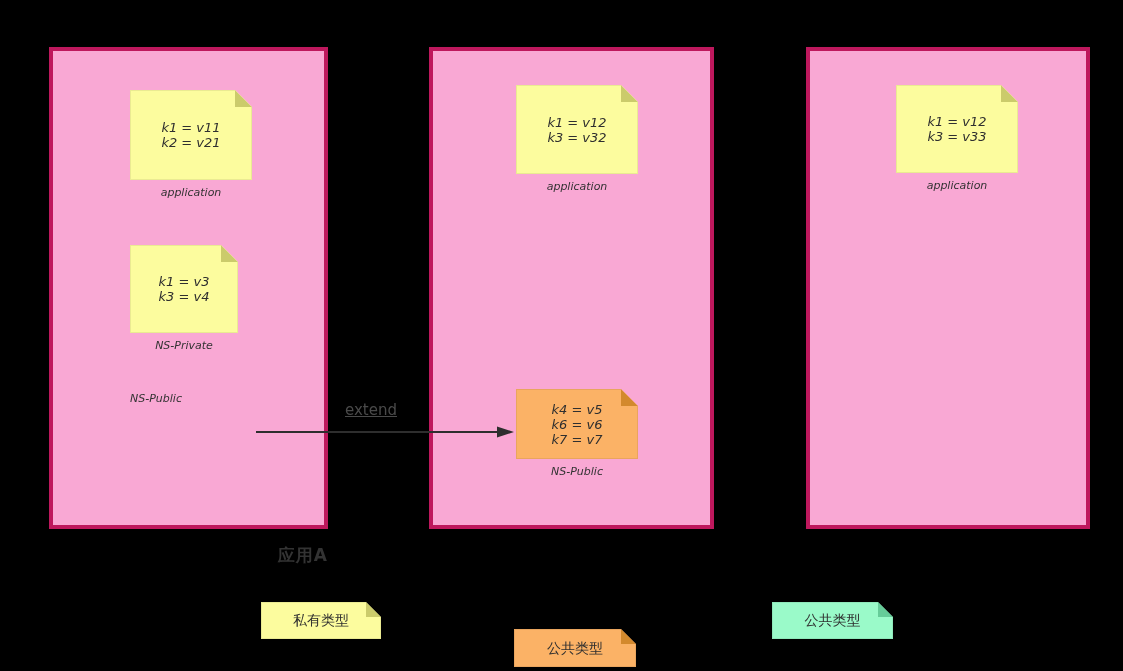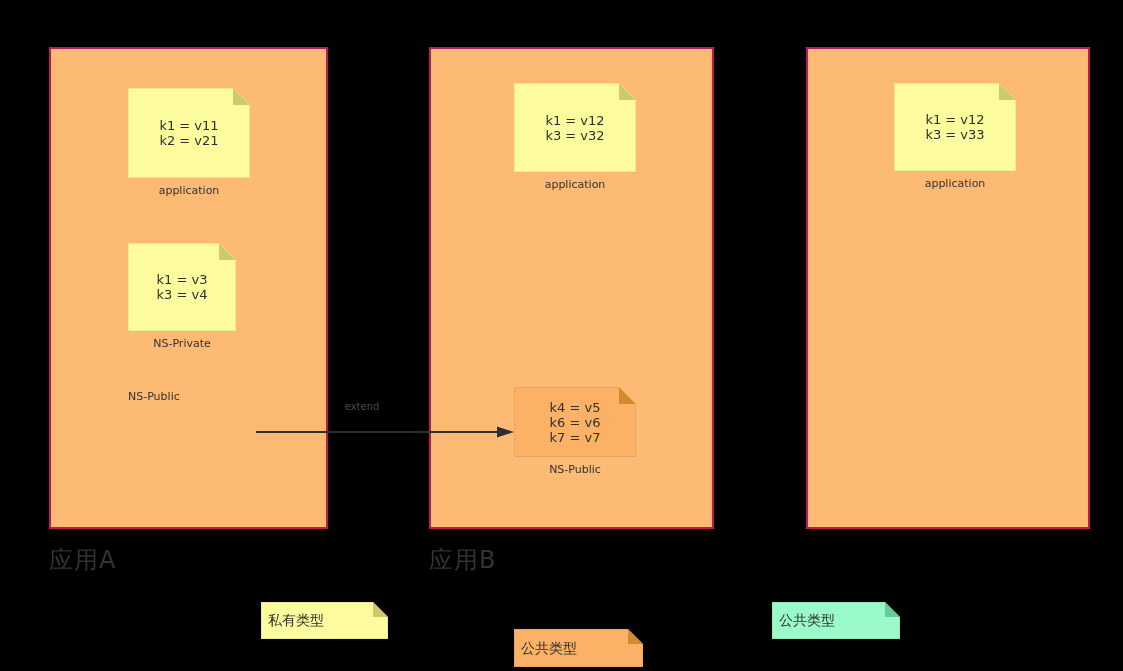--- a/index.html
+++ b/index.html
@@ -8,29 +8,30 @@
     background: #000000;
     position: relative;
     overflow: hidden;
     font-family: "DejaVu Sans", "Liberation Sans", sans-serif;
   }
   .canvas { position: absolute; inset: 0; }
 
   
   .panel {
     position: absolute;
-    background: #fdba74;
-    border: 2px solid #be185d;
+    background: #f9a8d4;
+    border: 4px solid #be185d;
     box-sizing: border-box;
+    font-style: italic;
   }
   .panel-title {
     position: absolute;
-    text-align: left;
-    font-size: 24px;
-    font-weight: normal;
+    text-align: right;
+    font-size: 17px;
+    font-weight: bold;
     color: #333333;
     letter-spacing: 1px;
   }
 
   
   .note-group { position: absolute; display: flex; flex-direction: column; align-items: center; }
   .note {
     --fold: 17px;
     position: relative;
     display: flex; flex-direction: column;
@@ -62,30 +63,31 @@
     font-size: 11px;
     color: #333333;
     white-space: nowrap;
     text-align: center;
   }
 
   
   .arrow-svg { position: absolute; left: 252px; top: 417px; }
   .arrow-label {
     position: absolute;
-    left: 326px; top: 401px; width: 72px;
+    left: 335px; top: 401px; width: 72px;
     text-align: center;
-    font-size: 10px;
+    font-size: 15px;
     color: #4a4a4a;
+    text-decoration: underline;
   }
 
   
   .legend-note {
     position: absolute;
-    display: flex; align-items: flex-start; justify-content: center; padding-left: 7px;
+    display: flex; align-items: center; justify-content: center;
   }
   .legend-note .note-line { font-size: 14px; }
 </style>
 </head>
 <body>
 
 <div class="canvas">
 
   <div class="panel" style="left:49px; top:47px; width:279px; height:482px;">
 
@@ -127,21 +129,20 @@
     <div class="note-group" style="left:83px; top:338px;">
       <div class="note type-public" style="width:122px; height:70px;">
         <div class="fold"></div>
         <div class="note-line">k4 = v5</div>
         <div class="note-line">k6 = v6</div>
         <div class="note-line">k7 = v7</div>
       </div>
       <div class="note-label">NS-Public</div>
     </div>
   </div>
-  <div class="panel-title" style="left:429px; top:544px; width:285px;">应用B</div>
 
   <div class="panel" style="left:806px; top:47px; width:284px; height:482px;">
 
     <div class="note-group" style="left:86px; top:34px;">
       <div class="note type-private" style="width:122px; height:88px;">
         <div class="fold"></div>
         <div class="note-line">k1 = v12</div>
         <div class="note-line">k3 = v33</div>
       </div>
       <div class="note-label">application</div>

